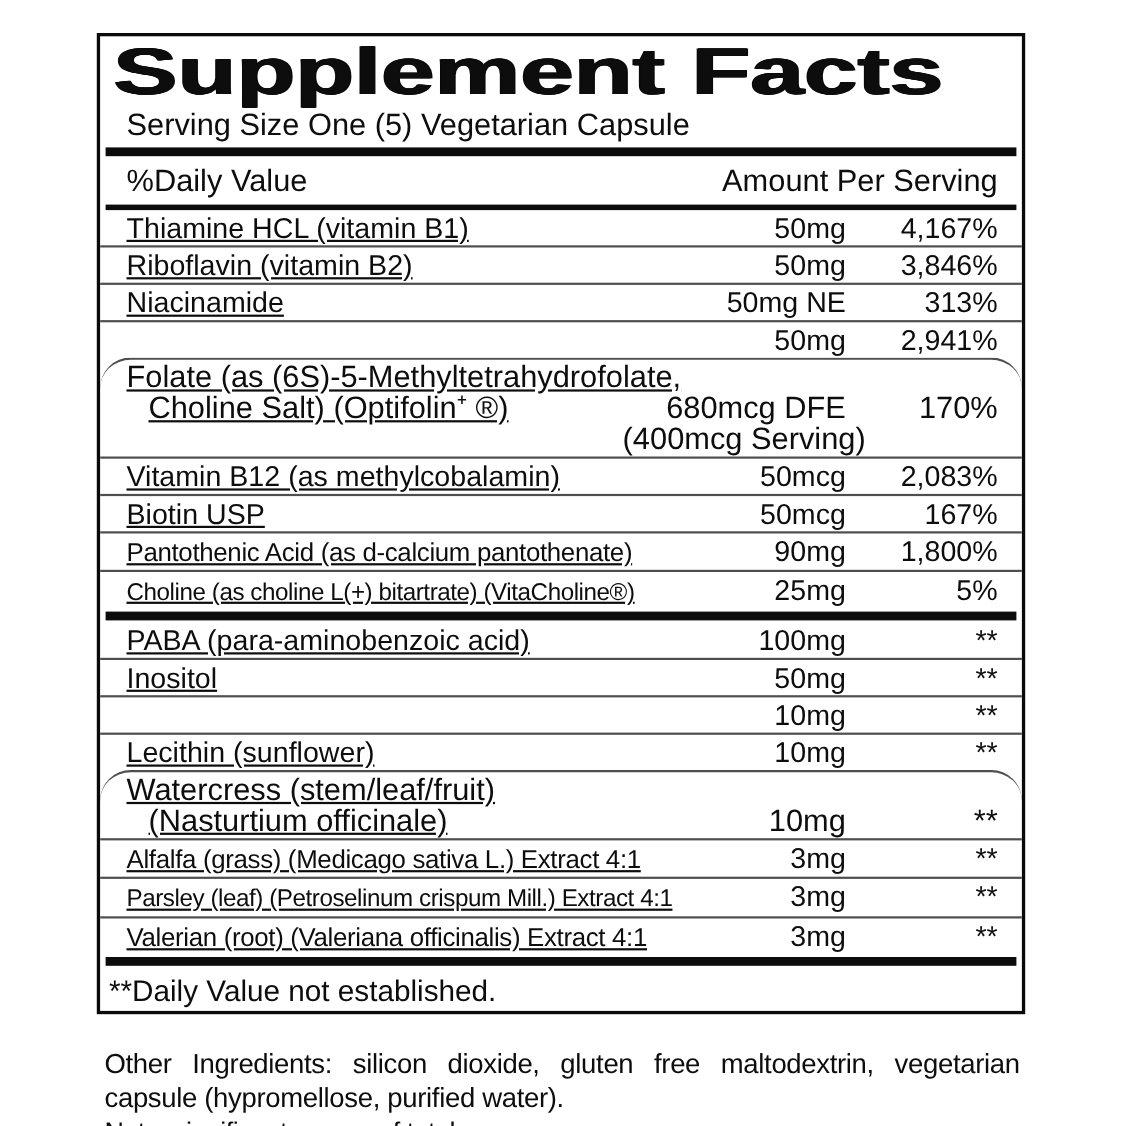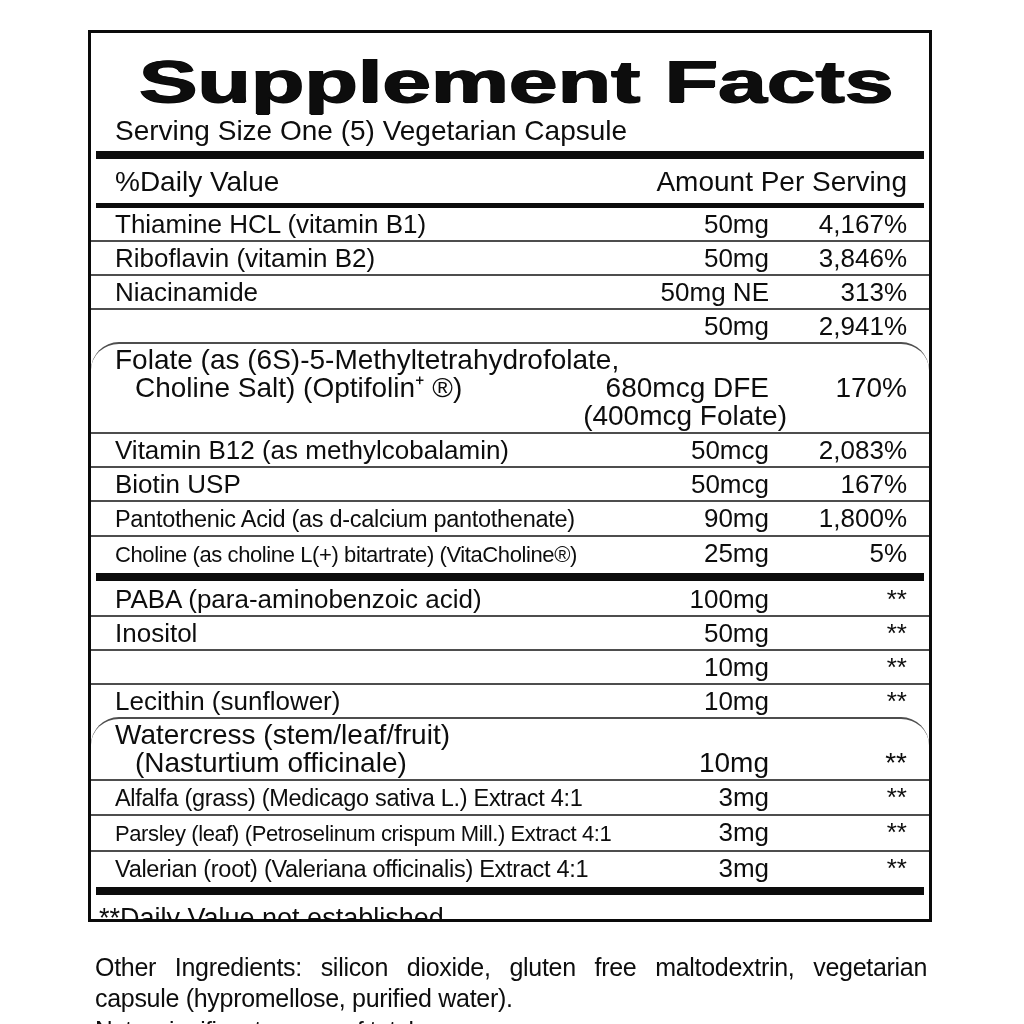--- a/index.html
+++ b/index.html
@@ -17,25 +17,24 @@
     left: 88px;
     top: 30px;
     width: 844px;
     height: 892px;
     box-sizing: border-box;
     border: 3px solid #0a0a0a;
     background: #ffffff;
     overflow: hidden;
   }
   .title {
-    padding: 19px 0 0 12px;
+    padding: 2px 0 0 12px;
     line-height: 60px;
     height: 62px;
     white-space: nowrap;
-    margin-left: 36px;
   }
   .title span {
     display: inline-block;
     font-size: 60px;
     font-weight: bold;
     letter-spacing: 0px;
     transform: scaleX(1.46);
     transform-origin: left center;
     text-shadow: 0.8px 0 0 #0a0a0a, -0.8px 0 0 #0a0a0a, 0 0.6px 0 #0a0a0a;
   }
@@ -57,21 +56,21 @@
     padding: 8px 22px 6px 24px;
   }
   .row {
     display: flex;
     align-items: baseline;
     font-size: 26px;
     line-height: 28px;
     padding: 2px 22px 2px 24px;
   }
   .rule { border-top: 2px solid #4e4e4e; }
-  .name { white-space: nowrap; }
+  .name { white-space: nowrap; text-decoration: underline; }
   .spacer { flex: 1 1 auto; min-width: 6px; }
   .amt { white-space: nowrap; }
   .dv {
     width: 138px;
     flex: 0 0 138px;
     text-align: right;
     white-space: nowrap;
   }
   .dv-narrow { width: 120px; flex: 0 0 120px; }
   .fit  { font-size: 23.5px; letter-spacing: -0.3px; }
@@ -158,21 +157,21 @@
       <span class="name">Folate (as (6S)-5-Methyltetrahydrofolate,</span>
     </div>
     <div class="bline">
       <span class="name indent">Choline Salt) (Optifolin⁺ ®)</span>
       <span class="spacer"></span>
       <span class="amt">680mcg DFE</span>
       <span class="dv">170%</span>
     </div>
     <div class="bline">
       <span class="spacer"></span>
-      <span class="amt">(400mcg Folate)</span>
+      <span class="amt">(400mcg Serving)</span>
       <span class="dv dv-narrow"></span>
     </div>
   </div>
 
   <div class="row rule">
     <span class="name">Vitamin B12 (as methylcobalamin)</span>
     <span class="spacer"></span>
     <span class="amt">50mcg</span>
     <span class="dv">2,083%</span>
   </div>

